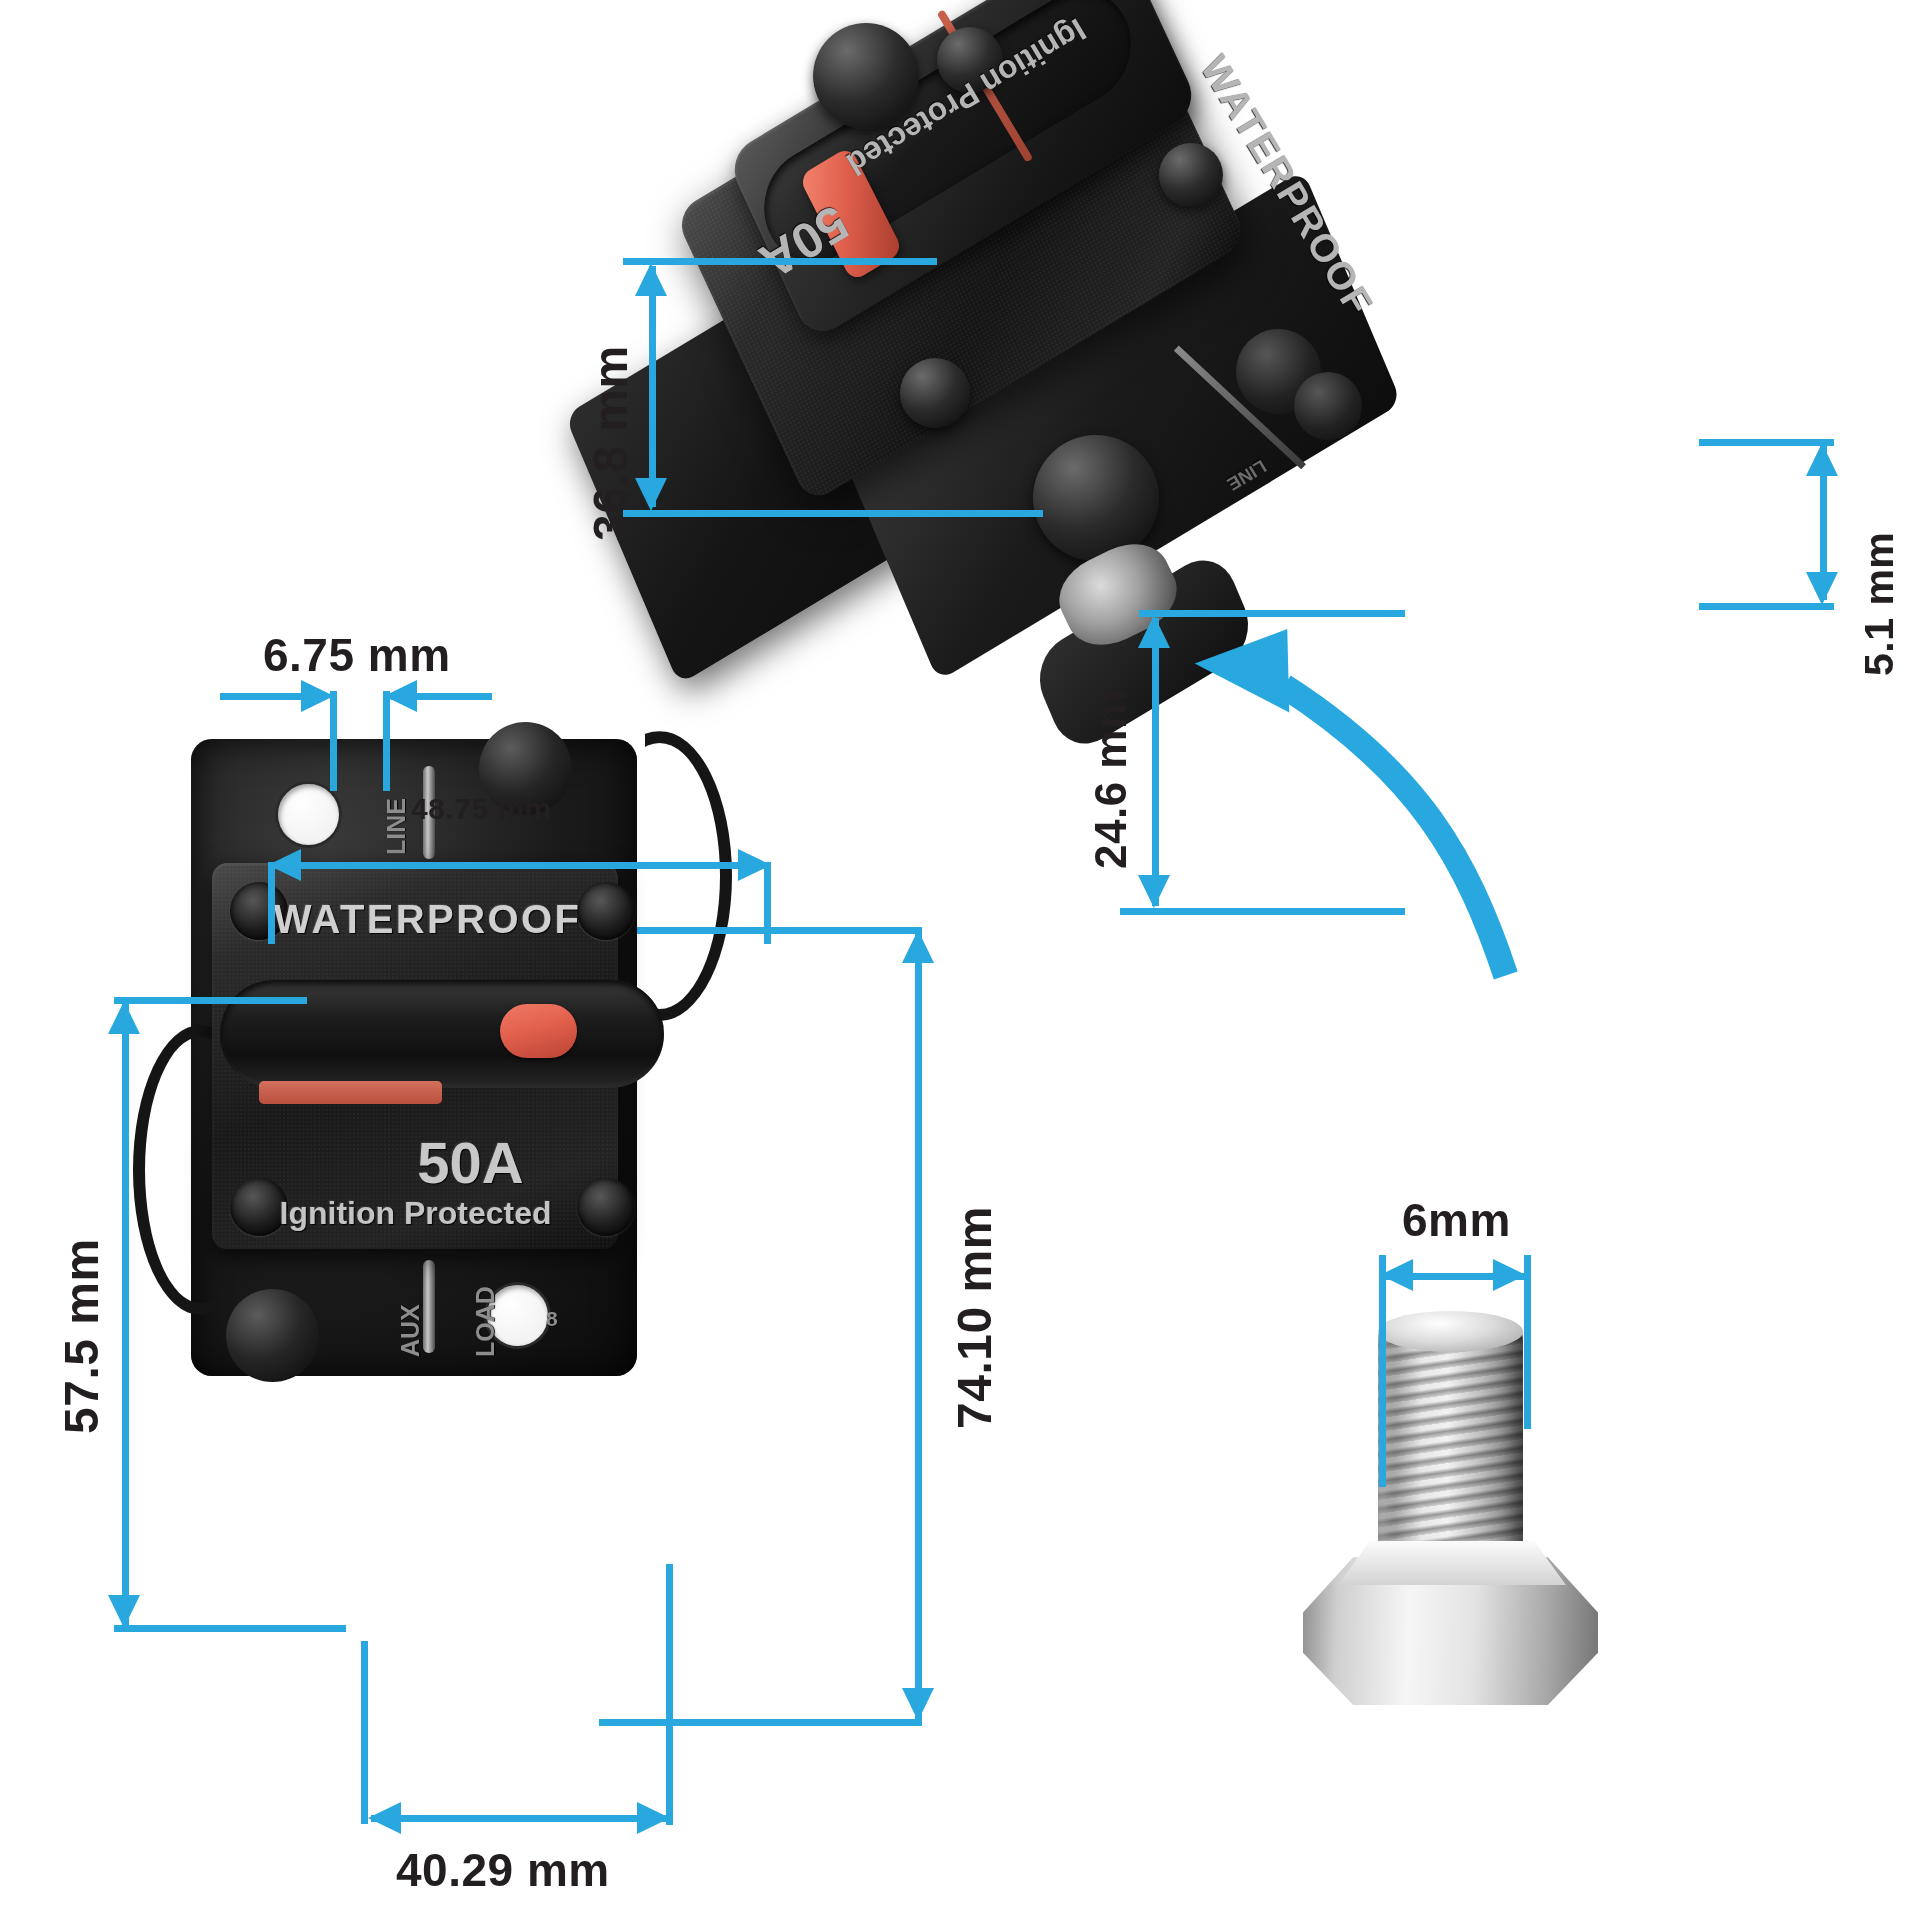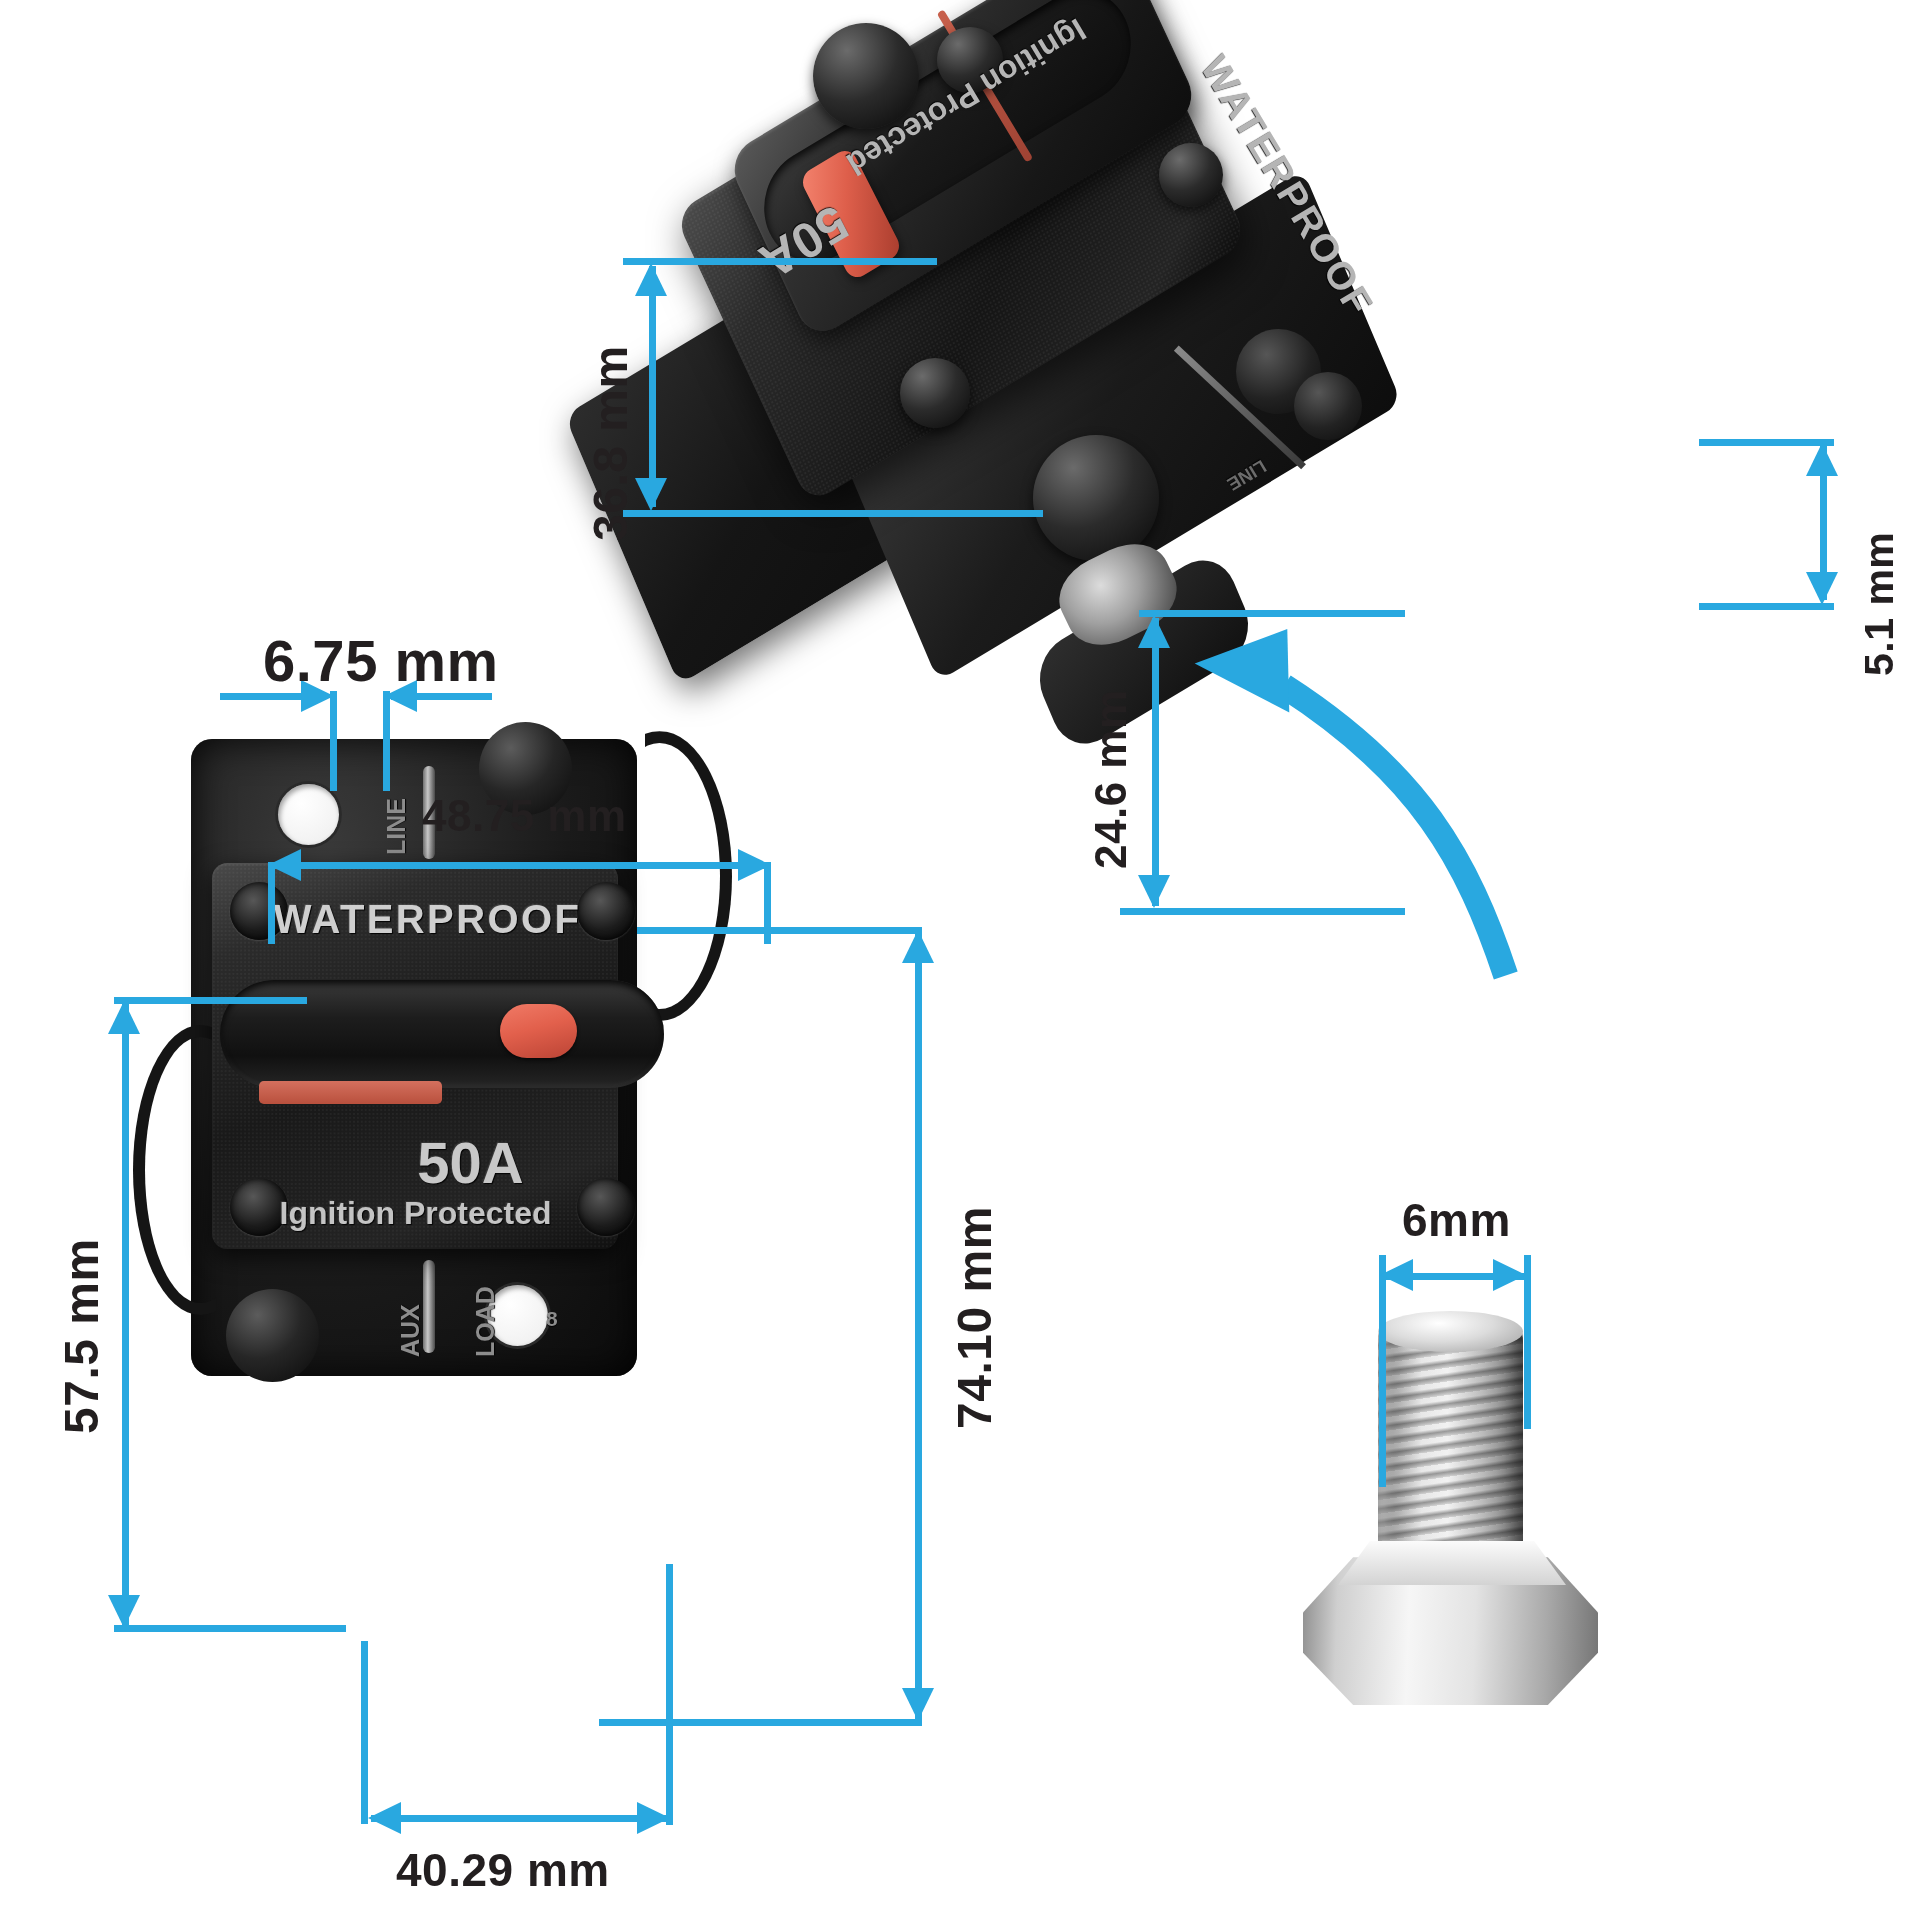--- a/index.html
+++ b/index.html
@@ -386,28 +386,28 @@
     <div class="fv-amps">50A</div>
     <div class="fv-ign">Ignition Protected</div>
   </div>
 
   <div class="hline" style="left:220px; top:693px; width:101px;"></div>
   <div class="hline" style="left:391px; top:693px; width:101px;"></div>
   <div class="ahead right" style="left:301px; top:680px;"></div>
   <div class="ahead left" style="left:384px; top:680px;"></div>
   <div class="vline" style="left:330px; top:691px; height:100px;"></div>
   <div class="vline" style="left:383px; top:691px; height:100px;"></div>
-  <div class="dim-label" style="left:263px; top:632px; font-size:58px;">6.75 mm</div>
+  <div class="dim-label" style="left:263px; top:632px; font-size:46px;">6.75 mm</div>
 
   <div class="hline" style="left:268px; top:862px; width:502px;"></div>
   <div class="ahead left" style="left:268px; top:849px;"></div>
   <div class="ahead right" style="left:738px; top:849px;"></div>
   <div class="vline" style="left:268px; top:862px; height:82px;"></div>
   <div class="vline" style="left:764px; top:862px; height:82px;"></div>
-  <div class="dim-label" style="left:422px; top:794px; font-size:44px;">48.75 mm</div>
+  <div class="dim-label" style="left:411px; top:794px; font-size:30px;">48.75 mm</div>
 
   <div class="hline" style="left:114px; top:997px; width:193px;"></div>
 
   <div class="vline" style="left:122px; top:1004px; height:623px;"></div>
   <div class="ahead up" style="left:108px; top:1001px;"></div>
   <div class="ahead down" style="left:108px; top:1595px;"></div>
   <div class="hline" style="left:114px; top:1625px; width:232px;"></div>
   <div class="dim-label rot-cw" style="left:58px; top:1434px; font-size:48px;">57.5 mm</div>
 
   <div class="hline" style="left:637px;  top:927px;  width:285px;"></div>

